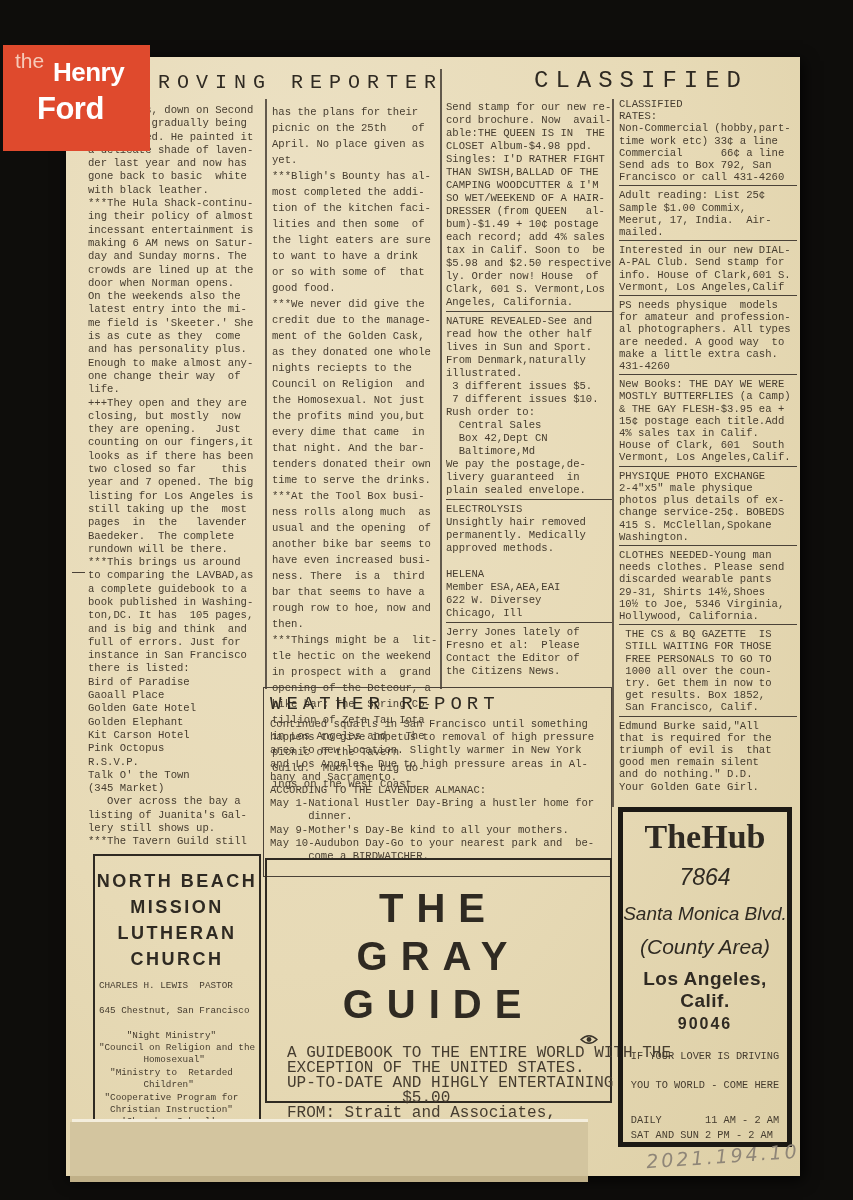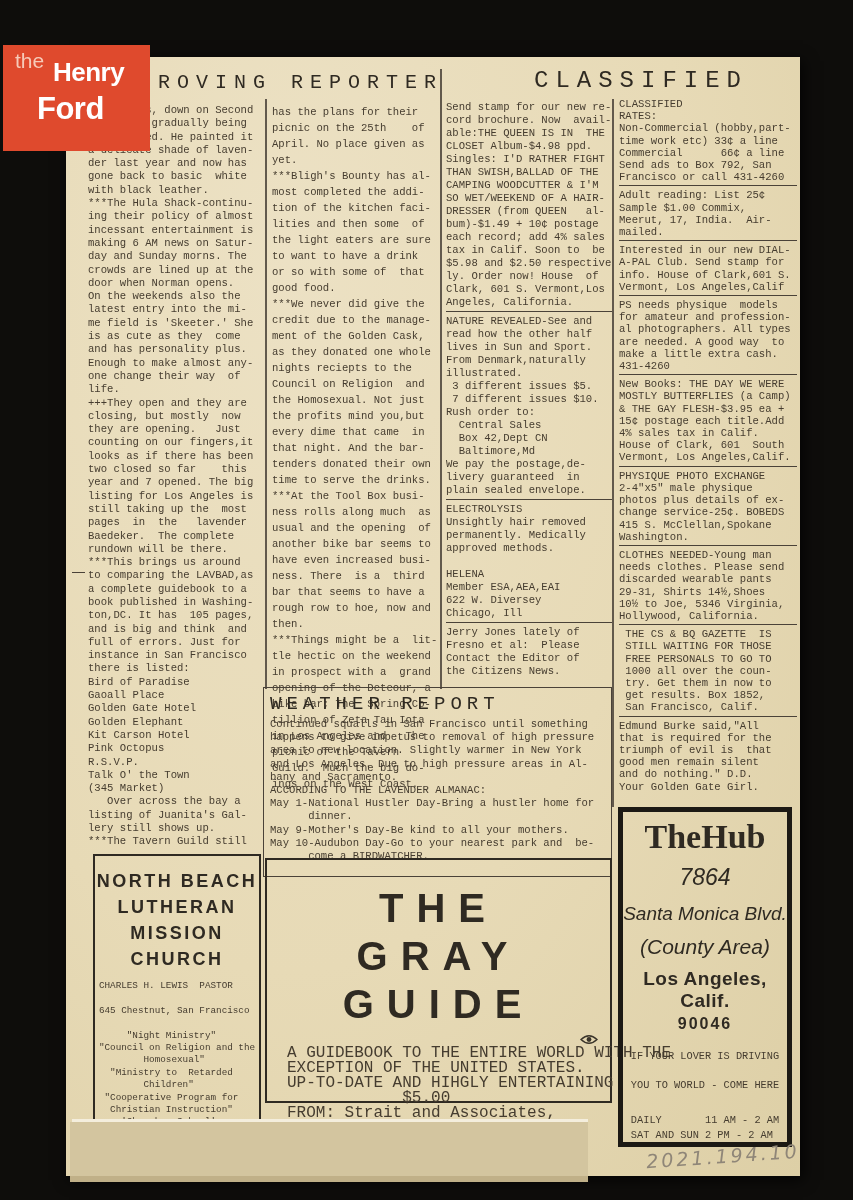--- a/index.html
+++ b/index.html
@@ -300,22 +300,22 @@
 May 1-National Hustler Day-Bring a hustler home for
       dinner.
 May 9-Mother's Day-Be kind to all your mothers.
 May 10-Audubon Day-Go to your nearest park and  be-
       come a BIRDWATCHER.</div>
     </div>
 
     <div class="church-box">
       <div class="church-title">
         <div>NORTH BEACH</div>
+        <div>MISSION</div>
         <div>LUTHERAN</div>
-        <div>MISSION</div>
         <div>CHURCH</div>
       </div>
       <div class="mono church-body">CHARLES H. LEWIS  PASTOR
 
 645 Chestnut, San Francisco
 
      "Night Ministry"
 "Council on Religion and the
         Homosexual"
   "Ministry to  Retarded

